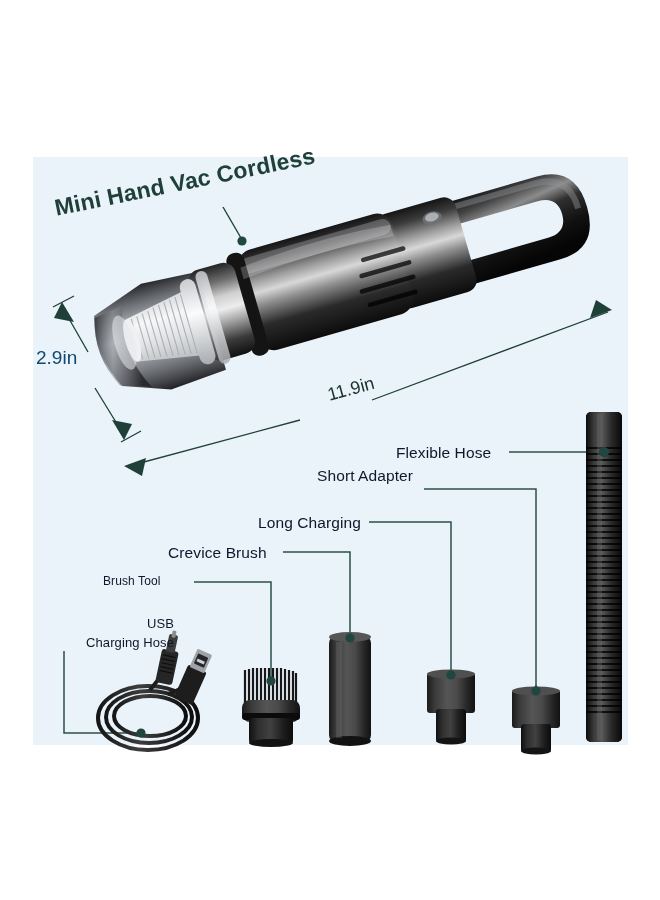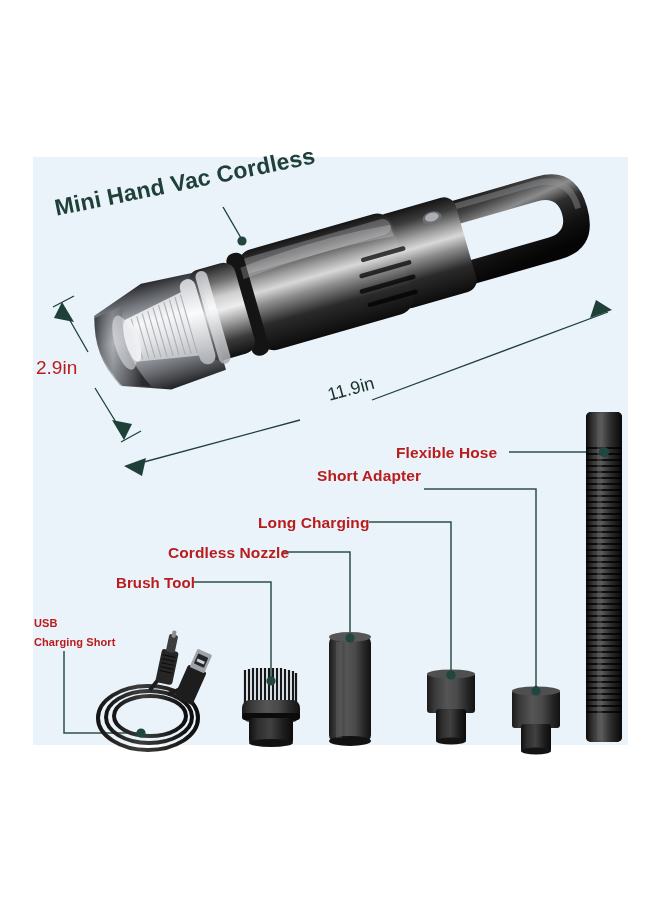--- a/index.html
+++ b/index.html
@@ -39,67 +39,67 @@
     left: 0;
     top: 0;
     width: 660px;
     height: 900px;
     pointer-events: none;
   }
 
   
   .lbl {
     position: absolute;
-    color: #b91c1c;
-    font-weight: bold;
+    color: #0f172a;
+    font-weight: normal;
     white-space: nowrap;
     letter-spacing: 0.1px;
   }
 
   .title {
     position: absolute;
     left: 55px;
     top: 195px;
     font-size: 23px;
     font-weight: bold;
     color: #1f4038;
     transform: rotate(-11.5deg);
     transform-origin: left center;
     white-space: nowrap;
     letter-spacing: 0.2px;
   }
 
   .dim-v {
     position: absolute;
     left: 36px;
-    top: 357px;
+    top: 347px;
     font-size: 19px;
-    color: #b91c1c;
+    color: #0c4a6e;
     font-weight: normal;
     white-space: nowrap;
   }
 
   .dim-d {
     position: absolute;
     left: 328px;
     top: 385px;
     font-size: 18px;
     color: #17312b;
     font-weight: normal;
     white-space: nowrap;
     transform: rotate(-15deg);
     transform-origin: left center;
   }
 
   .lbl-hose      { left: 396px; top: 444px;  font-size: 15.5px; }
   .lbl-short     { left: 317px; top: 467px;  font-size: 15.5px; }
   .lbl-long      { left: 258px; top: 514px;  font-size: 15.5px; }
   .lbl-crevice   { left: 168px; top: 544px;  font-size: 15.5px; }
-  .lbl-brush     { left: 116px; top: 574px;  font-size: 15px; }
-  .lbl-usb       { left: 34px;  top: 614px;  font-size: 11px; text-align: left; width: 140px; line-height: 19px; white-space: normal; }
+  .lbl-brush     { left: 103px; top: 574px;  font-size: 12px; }
+  .lbl-usb       { left: 34px;  top: 614px;  font-size: 13px; text-align: right; width: 140px; line-height: 19px; white-space: normal; }
 </style>
 </head>
 <body>
 
 <div id="infographic">
 
   <div class="panel"></div>
 
   <svg class="svg-layer" viewBox="0 0 660 900">
     <defs>
@@ -437,21 +437,21 @@
   </svg>
 
   <div class="title">Mini Hand Vac Cordless</div>
 
   <div class="dim-v">2.9in</div>
   <div class="dim-d">11.9in</div>
 
   <div class="lbl lbl-hose">Flexible Hose</div>
   <div class="lbl lbl-short">Short Adapter</div>
   <div class="lbl lbl-long">Long Charging</div>
-  <div class="lbl lbl-crevice">Cordless Nozzle</div>
+  <div class="lbl lbl-crevice">Crevice Brush</div>
   <div class="lbl lbl-brush">Brush Tool</div>
 
   <div class="lbl lbl-usb">
     <span>USB</span><br>
-    <span>Charging Short</span>
+    <span>Charging Hose</span>
   </div>
 
 </div>
 
 </body></html>

